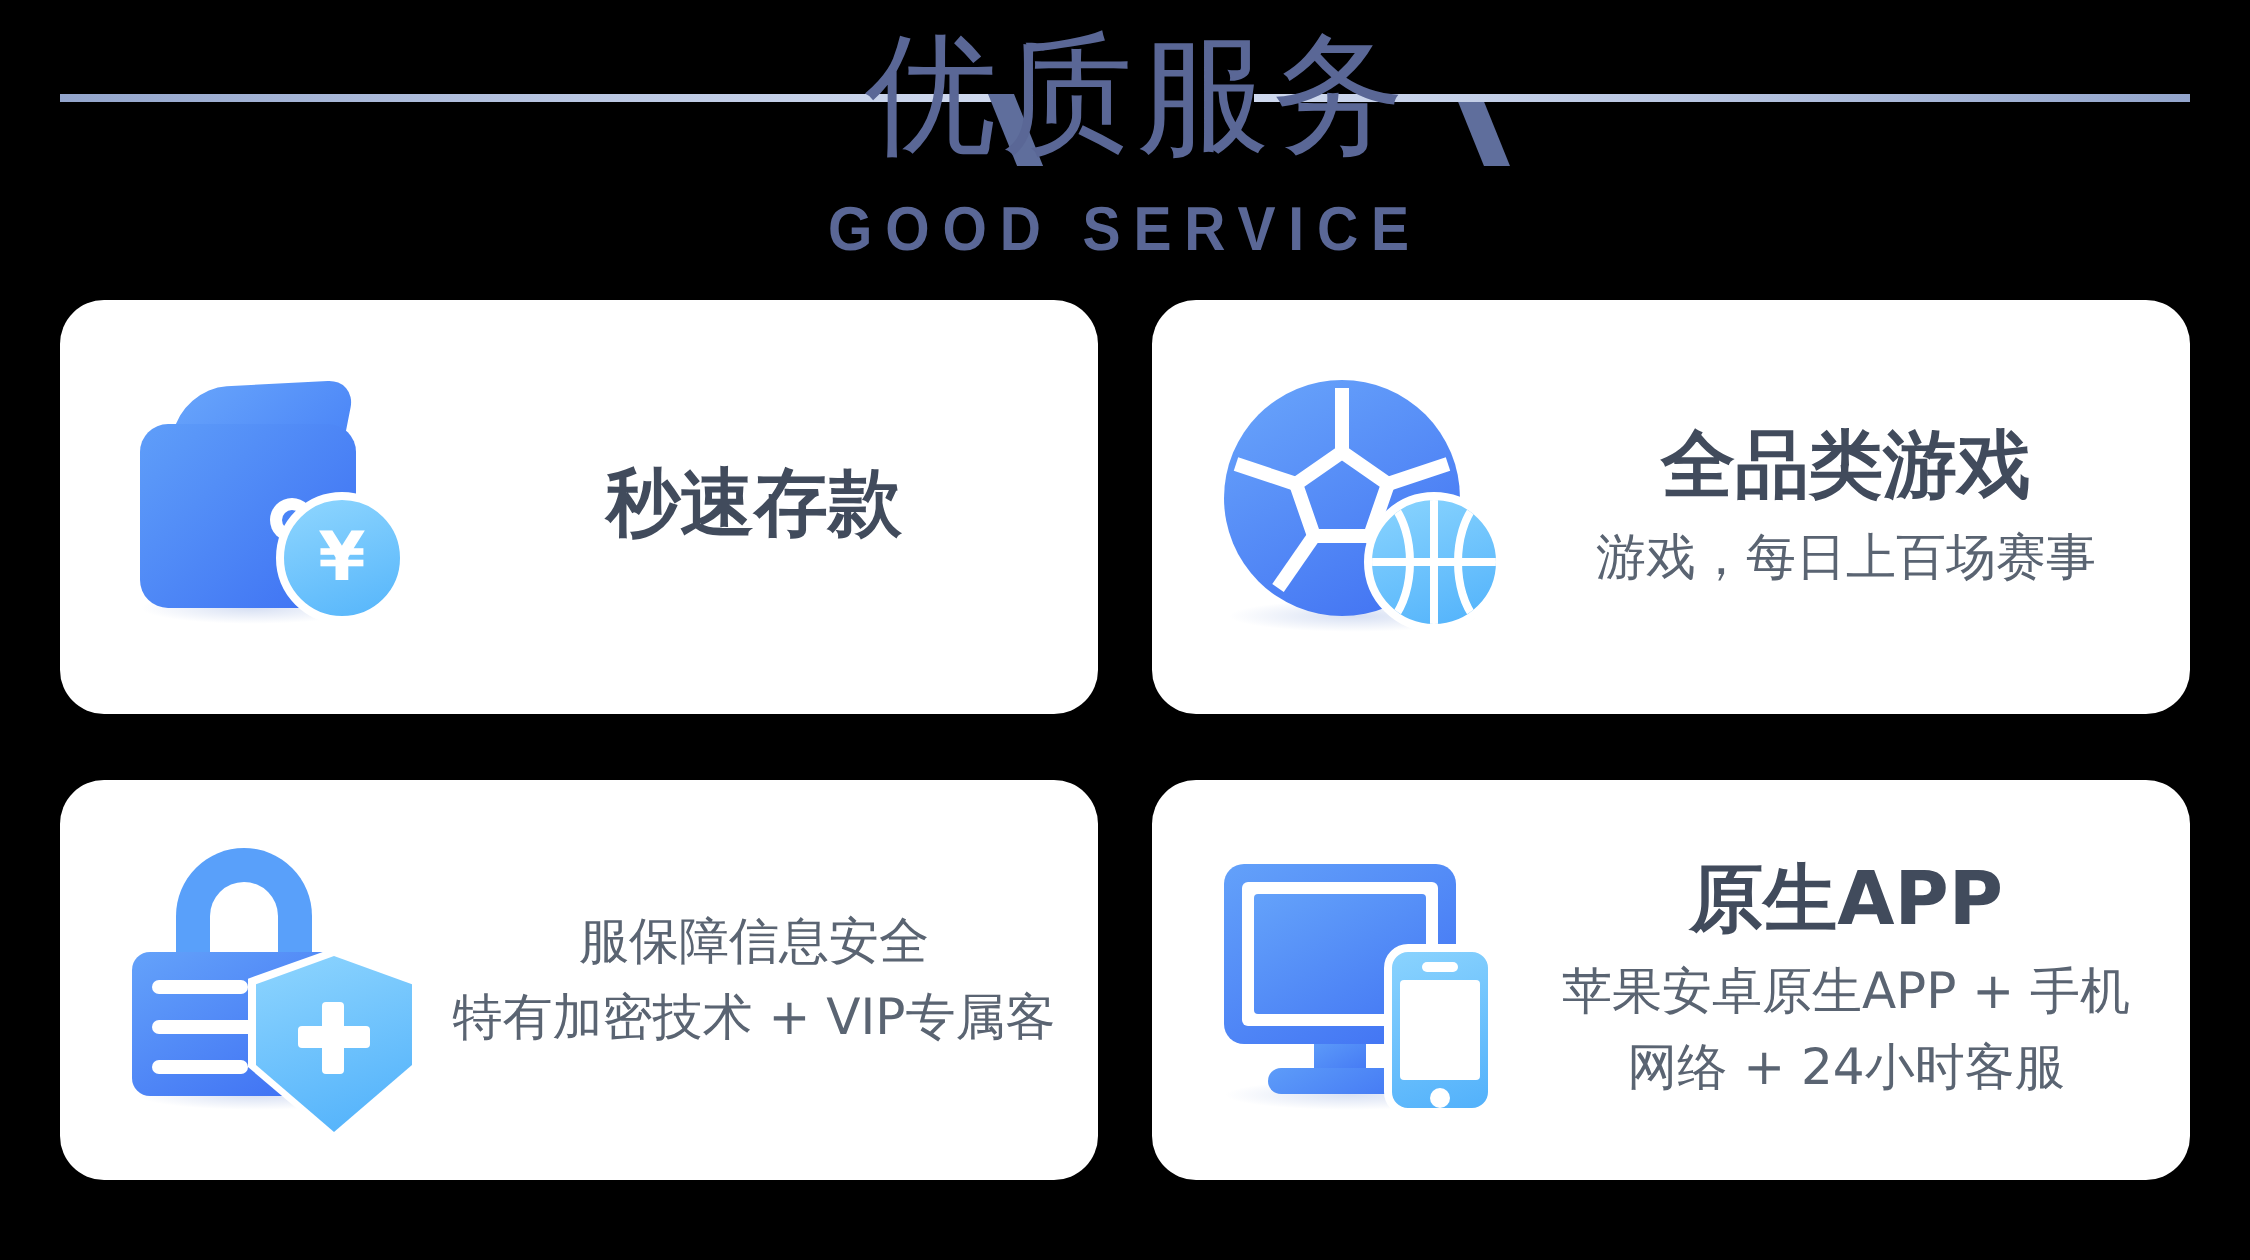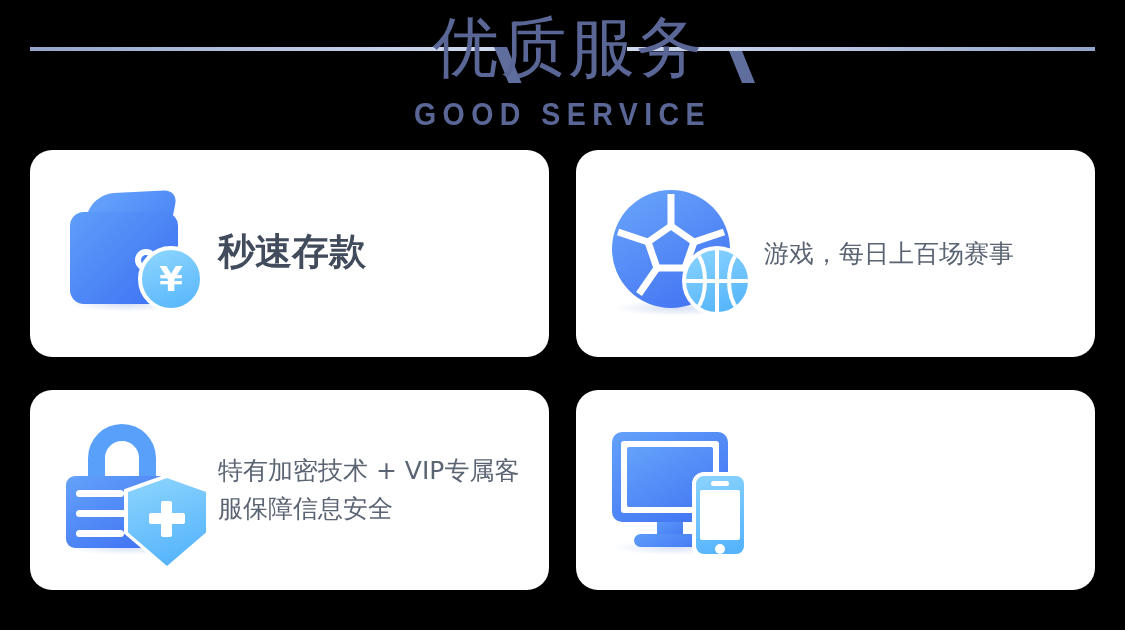--- a/index.html
+++ b/index.html
@@ -121,20 +121,21 @@
     position: relative;
     width: 150px;
     min-width: 150px;
     height: 140px;
     margin-left: 32px;
     margin-right: 6px;
   }
   .card-text {
     flex: 1;
     padding-right: 13px;
+    text-align: center;
   }
   .card-title {
     font-size: 37px;
     line-height: 45px;
     font-weight: bold;
     color: #414b5c;
     letter-spacing: 0px;
     margin-bottom: 5px;
     font-family: "DejaVu Sans", "Liberation Sans", sans-serif;
   }
@@ -356,52 +357,58 @@
             <g fill="none" stroke="#ffffff" stroke-width="4">
               <line x1="31" y1="0" x2="31" y2="62"></line>
               <line x1="0" y1="31" x2="62" y2="31"></line>
               <path d="M10,2 C22,16 22,46 10,60"></path>
               <path d="M52,2 C40,16 40,46 52,60"></path>
             </g>
           </svg>
         </div>
       </div>
       <div class="card-text">
+        <div class="card-title">全品类游戏</div>
         <div class="card-desc">游戏，每日上百场赛事</div>
       </div>
     </div>
 
     <div class="card row2">
       <div class="card-icon">
         <div class="ic lock-shadow"></div>
         <div class="ic lock-shackle"></div>
         <div class="ic lock-body"></div>
         <div class="ic lock-slot s1"></div>
         <div class="ic lock-slot s2"></div>
         <div class="ic lock-slot s3"></div>
         <div class="ic shield-ring"></div>
         <div class="ic shield"></div>
         <div class="ic plus-h"></div>
         <div class="ic plus-v"></div>
       </div>
       <div class="card-text">
+        <div class="card-desc">服保障信息安全</div>
         <div class="card-desc">特有加密技术 + VIP专属客</div>
-        <div class="card-desc">服保障信息安全</div>
       </div>
     </div>
 
     <div class="card row2">
       <div class="card-icon">
         <div class="ic dev-shadow"></div>
         <div class="ic monitor-neck"></div>
         <div class="ic monitor-base"></div>
         <div class="ic monitor"></div>
         <div class="ic monitor-bezel"></div>
         <div class="ic monitor-screen"></div>
         <div class="ic phone"></div>
         <div class="ic phone-speaker"></div>
         <div class="ic phone-screen"></div>
         <div class="ic phone-home"></div>
       </div>
+      <div class="card-text">
+        <div class="card-title">原生APP</div>
+        <div class="card-desc">苹果安卓原生APP + 手机</div>
+        <div class="card-desc">网络 + 24小时客服</div>
+      </div>
     </div>
 
   </div>
 </div>
 
 </body></html>

